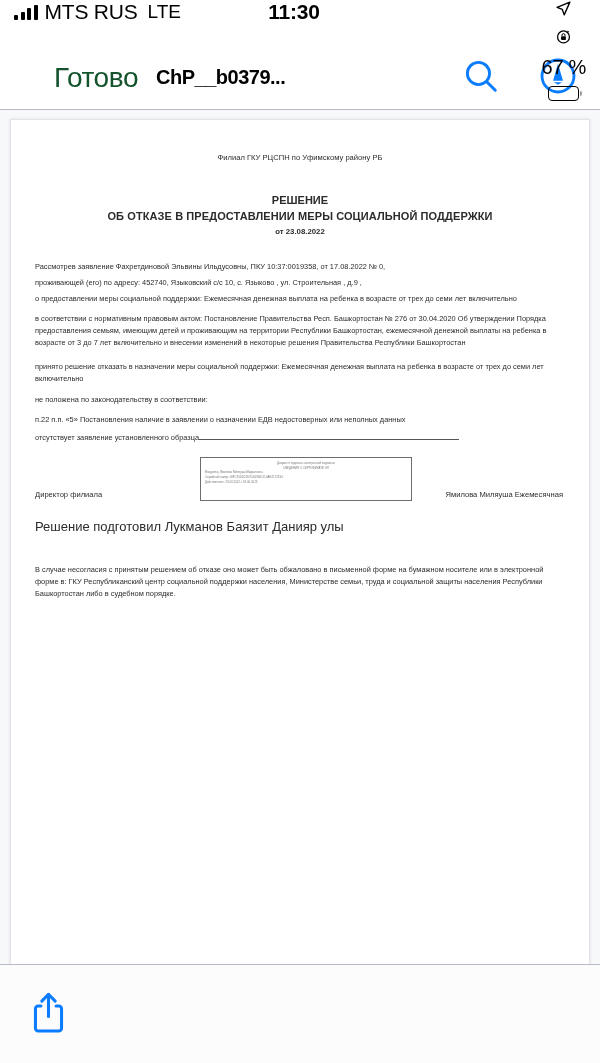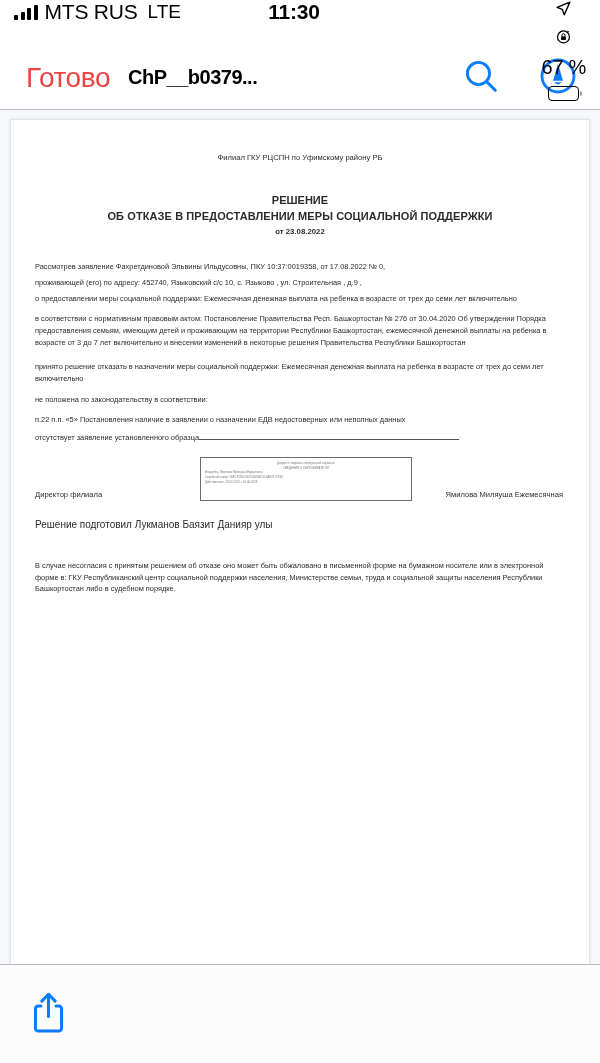--- a/index.html
+++ b/index.html
@@ -106,25 +106,26 @@
   
   .nav-bar {
     height: 63px;
     display: flex;
     align-items: center;
     padding: 0 22px 0 26px;
     background: #ffffff;
     box-sizing: border-box;
   }
   .nav-done {
-    color: #ef4444;
+    color: #14532d;
     font-size: 28px;
     letter-spacing: -0.4px;
     white-space: nowrap;
     cursor: pointer;
+    margin-left: 28px;
   }
   .nav-title {
     color: #000;
     font-size: 20px;
     font-weight: bold;
     letter-spacing: -0.5px;
     margin-left: 18px;
     white-space: nowrap;
     overflow: hidden;
   }
@@ -229,21 +230,21 @@
   .sign-right {
     flex: 1;
     text-align: right;
     font-size: 7.6px;
     padding-top: 18px;
     padding-right: 2px;
   }
 
   .doc-prepared {
     margin-top: 16px;
-    font-size: 10px;
+    font-size: 13px;
   }
   .doc-appeal {
     margin-top: 27px;
     font-size: 7.4px;
     line-height: 1.6;
   }
 
   
   .bottom-bar {
     height: 99px;

